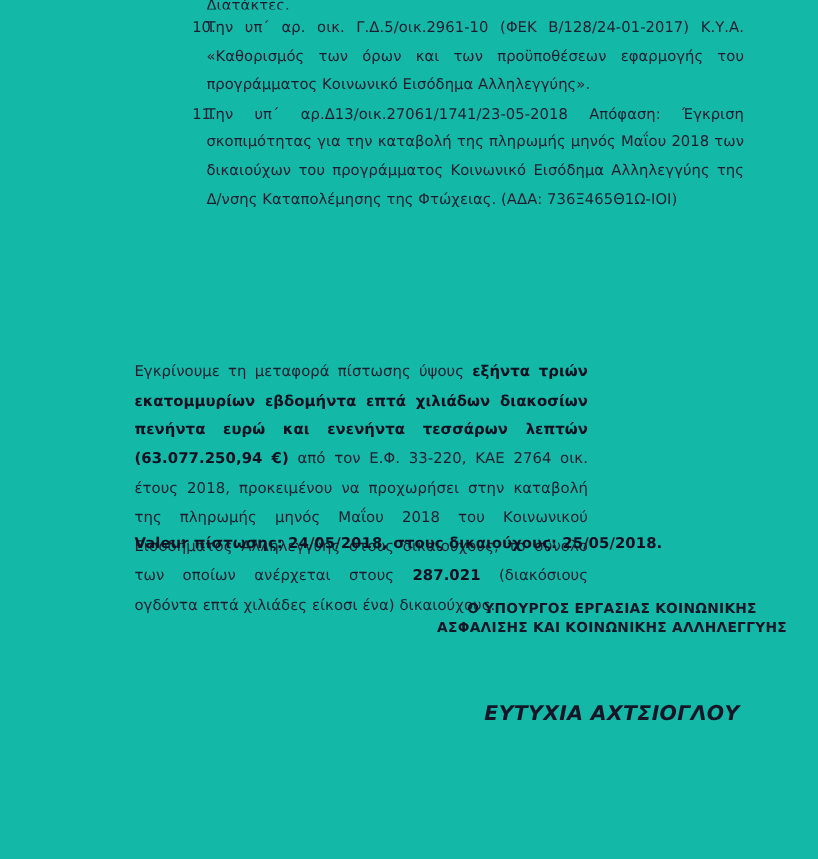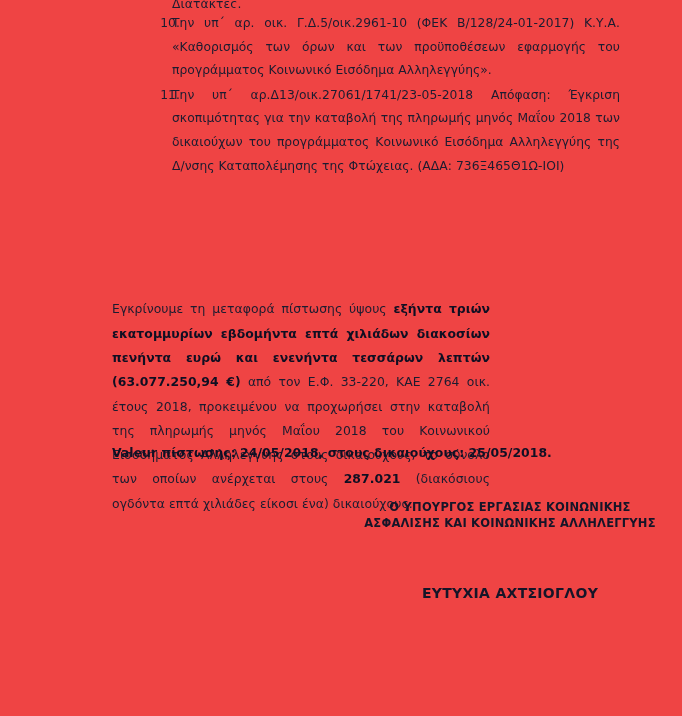--- a/index.html
+++ b/index.html
@@ -12,21 +12,21 @@
     width: 682px;
     height: 716px;
     overflow: hidden;
     font-family: "DejaVu Sans", sans-serif;
     color: #1a1a2e;
   }
   .page {
     position: relative;
     width: 682px;
     height: 716px;
-    background: #ef4444;
+    background: #14b8a6;
   }
 
   
   .cut-line {
     position: absolute;
     left: 172px;
     top: -3px;
     width: 450px;
     font-size: 12.3px;
     line-height: 14px;
@@ -121,24 +121,25 @@
     letter-spacing: 0.2px;
     color: #151528;
   }
   .sig-title .l { display: block; }
   .sig-name {
     position: absolute;
     left: 360px;
     top: 585px;
     width: 300px;
     text-align: center;
-    font-size: 14px;
+    font-size: 17px;
     font-weight: bold;
     letter-spacing: 0.3px;
     color: #151528;
+    font-style: italic;
   }
 </style>
 </head>
 <body>
 
 <div class="page">
 
   <div class="cut-line">Διατάκτες.</div>
 
   <div class="recitals">

